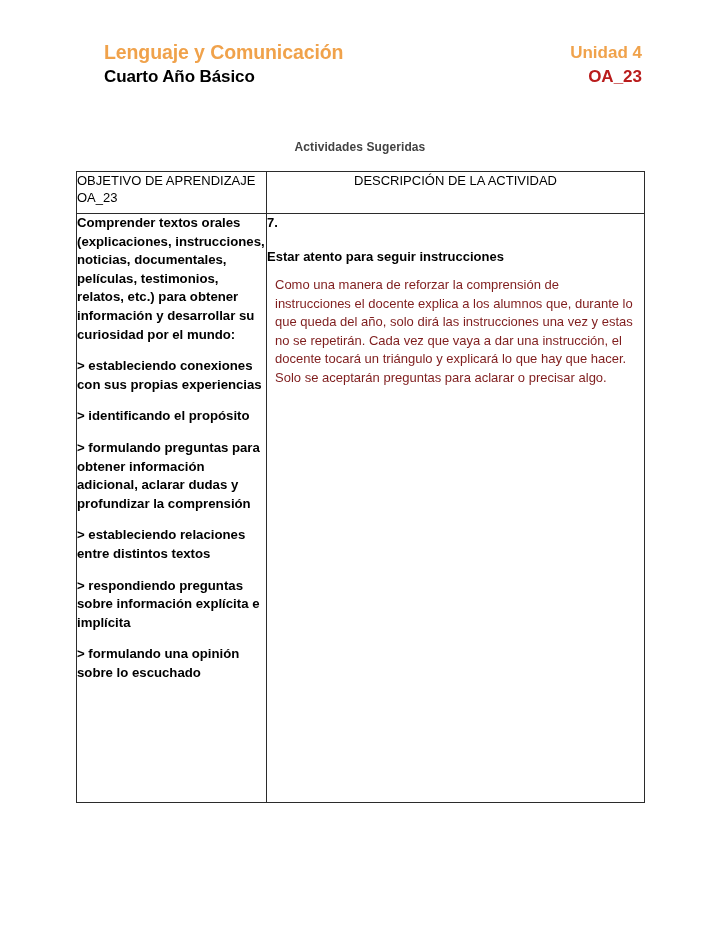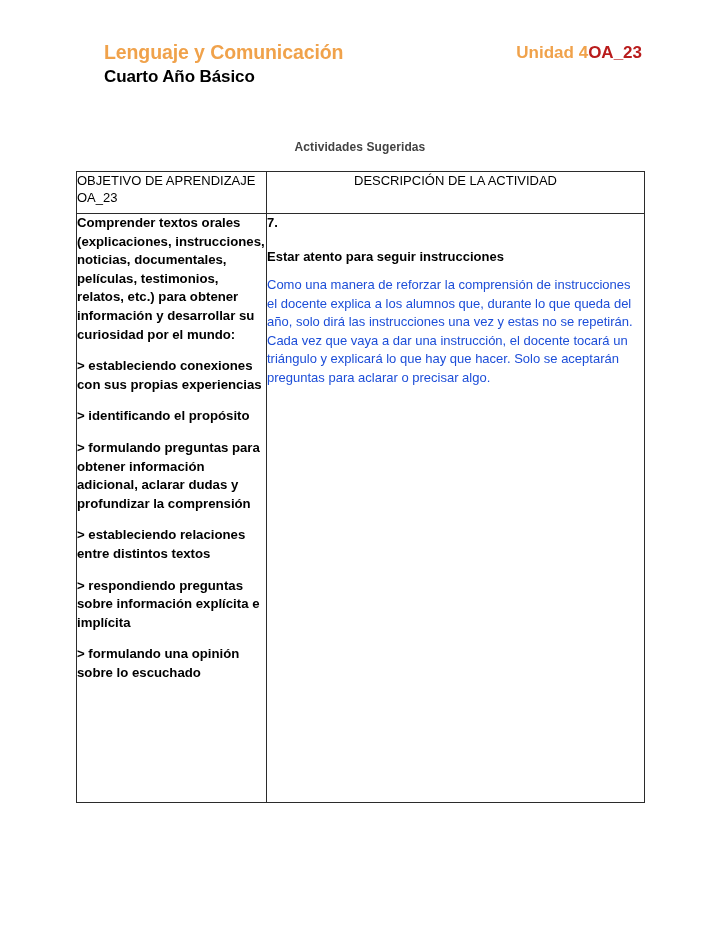--- a/index.html
+++ b/index.html
@@ -31,21 +31,21 @@
     left: 104px;
     top: 40px;
     width: 540px;
     display: flex;
     justify-content: space-between;
     align-items: flex-start;
   }
   .header-left { display: flex; flex-direction: column; }
   .header-right {
     display: flex;
-    flex-direction: row;
+    flex-direction: column;
     align-items: flex-end;
     padding-right: 2px;
   }
   .subject-title {
     font-size: 19.5px;
     font-weight: bold;
     color: #F0A24B;
     line-height: 25px;
     letter-spacing: -0.1px;
     white-space: nowrap;
@@ -150,22 +150,22 @@
     font-size: 13px;
     font-weight: bold;
     line-height: 18px;
     margin: 0 0 10px 0;
     color: #000;
   }
   .act-body {
     font-size: 13px;
     font-weight: normal;
     line-height: 18.6px;
-    margin: 0;
-    color: #1d4ed8;
+    margin: 8px;
+    color: #7f1d1d;
     text-align: left;
   }
 </style>
 </head>
 <body>
 
 <div class="page">
 
   <div class="header">
     <div class="header-left">

